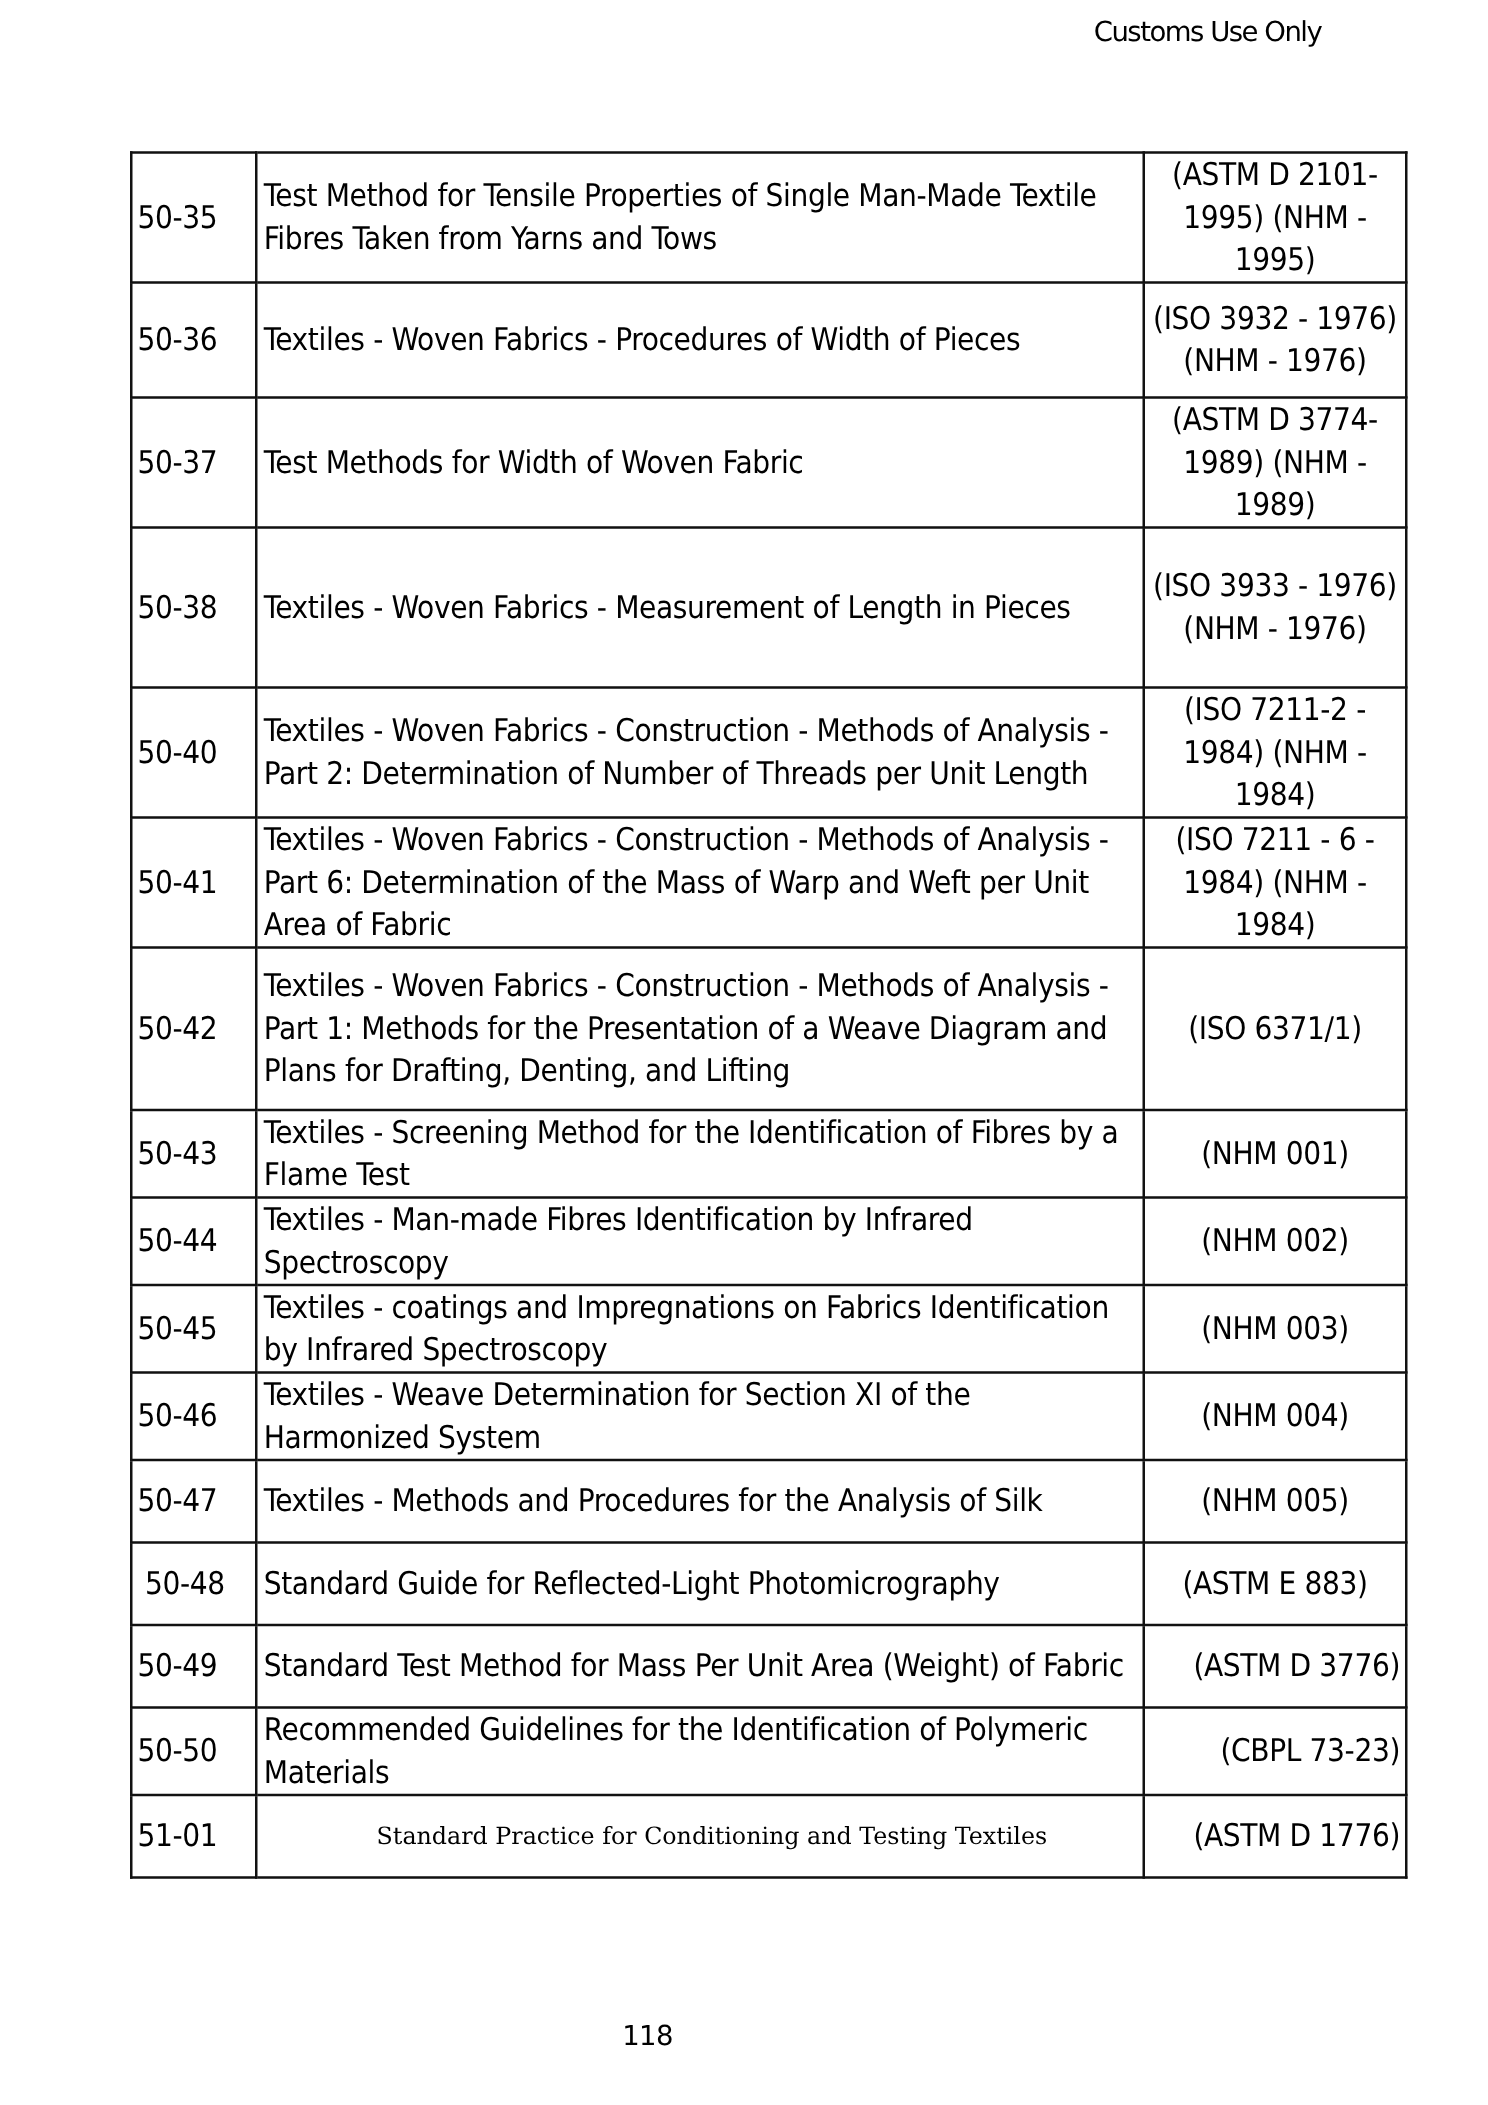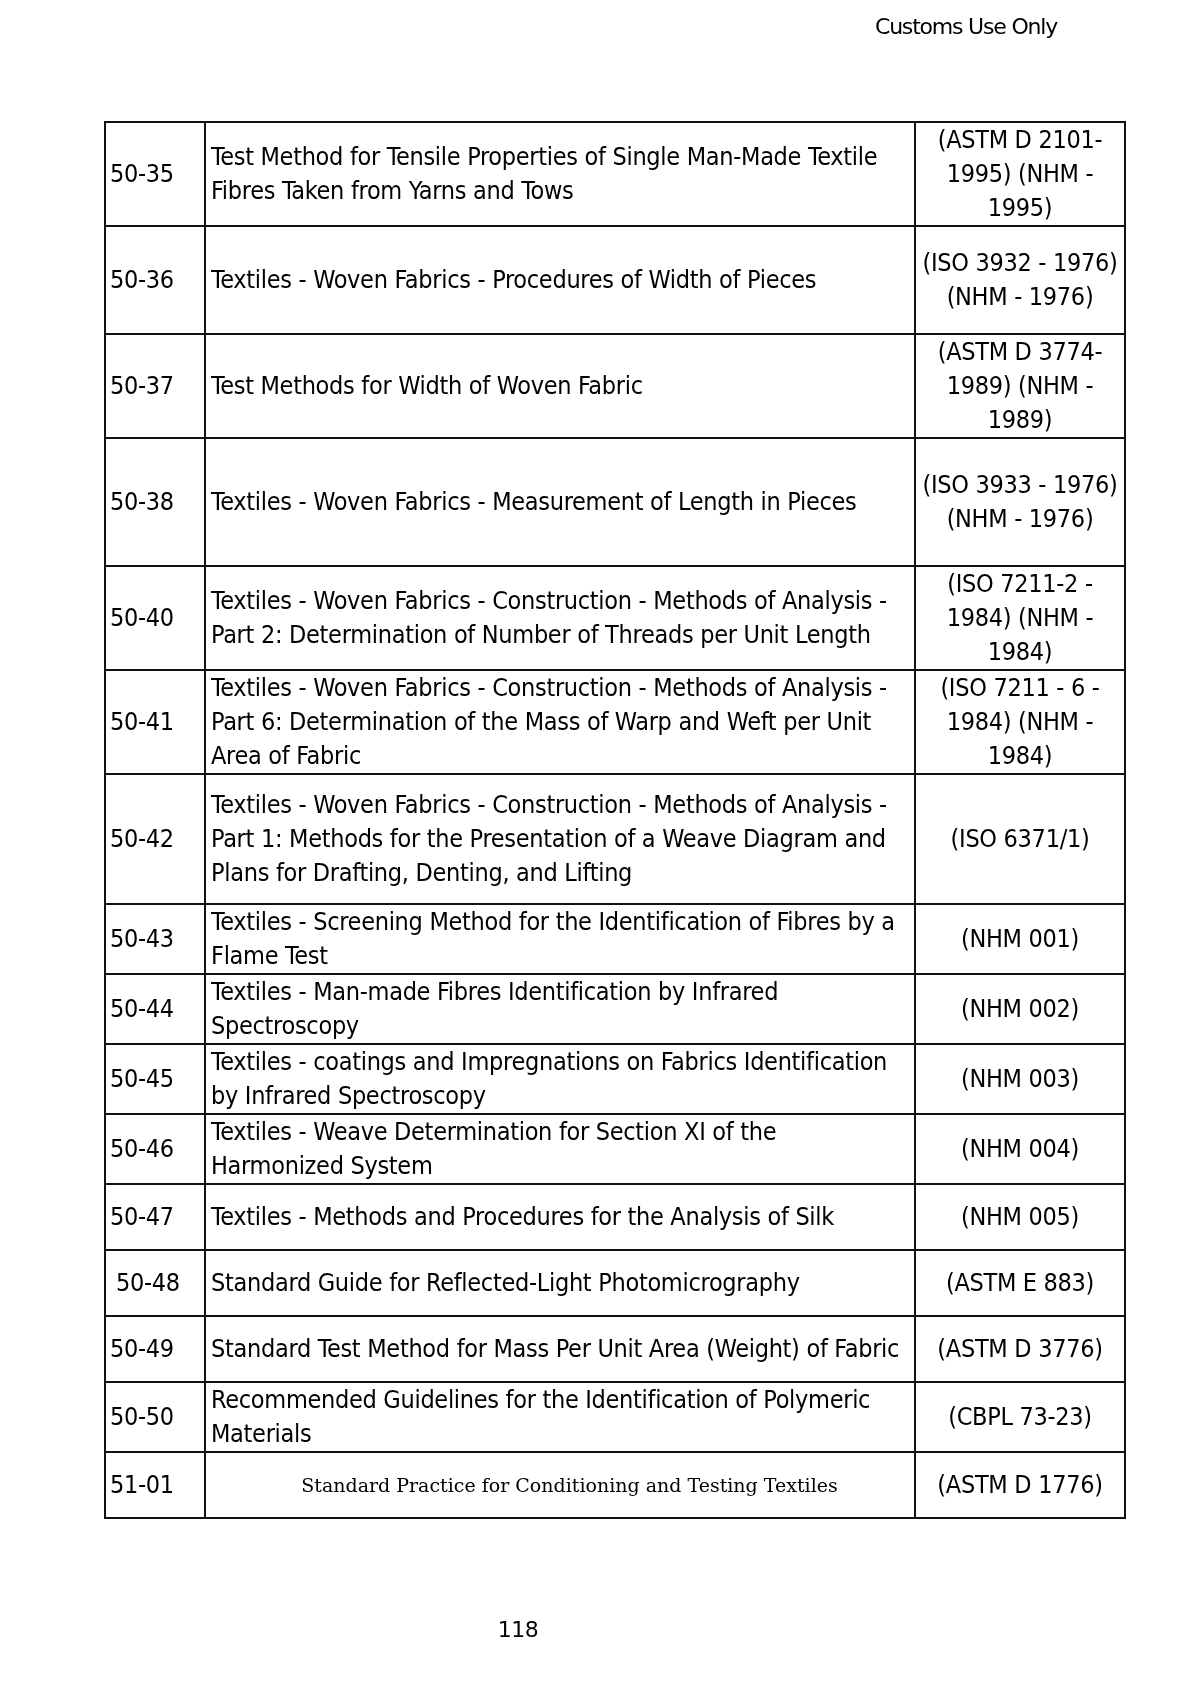--- a/index.html
+++ b/index.html
@@ -5,42 +5,42 @@
   html, body { margin: 0; padding: 0; background: #ffffff; }
   body { width: 1190px; height: 1684px; position: relative; font-family: "DejaVu Sans", sans-serif; color: #000; overflow: hidden; }
   .header-note { position: absolute; top: 14px; right: 133px; font-size: 22px; letter-spacing: -1.2px; font-family: "DejaVu Sans", sans-serif; }
   table { position: absolute; left: 104px; top: 121px; width: 1020px; border-collapse: collapse; table-layout: fixed; }
   td { border: 2px solid #111; vertical-align: middle; font-size: 25px; line-height: 34px; padding: 0 5px; font-family: "DejaVu Sans Condensed", "DejaVu Sans", sans-serif; letter-spacing: -0.3px; }
   col.c1 { width: 100px; }
   col.c2 { width: 710px; }
   col.c3 { width: 210px; }
   td.code { padding-left: 4px; }
   td.ref { text-align: center; padding: 0 4px; }
-  td.ref.left { text-align: center; }
+  td.ref.left { text-align: right; }
   td.title.serif { font-family: "DejaVu Serif", serif; font-size: 19px; text-align: center; letter-spacing: 0; padding-left: 24px; }
   .page-num { position: absolute; top: 1617px; left: 0; width: 1036px; text-align: center; font-size: 22px; letter-spacing: -0.5px; }
 </style>
 </head>
 <body>
 
 <div class="header-note">Customs Use Only</div>
 
 <table>
   <colgroup>
       <col class="c1">
       <col class="c2">
       <col class="c3">
     </colgroup>
   <tbody>
     <tr style="height:98px">
       <td class="code">50-35</td>
       <td class="title">Test Method for Tensile Properties of Single Man-Made Textile Fibres Taken from Yarns and Tows</td>
       <td class="ref">(ASTM D 2101- 1995) (NHM - 1995)</td>
     </tr>
-    <tr style="height:108px">
+    <tr style="height:92px">
       <td class="code">50-36</td>
       <td class="title">Textiles - Woven Fabrics - Procedures of Width of Pieces</td>
       <td class="ref">(ISO 3932 - 1976) (NHM - 1976)</td>
     </tr>
     <tr style="height:98px">
       <td class="code">50-37</td>
       <td class="title">Test Methods for Width of Woven Fabric</td>
       <td class="ref">(ASTM D 3774- 1989) (NHM - 1989)</td>
     </tr>
     <tr style="height:128px">

